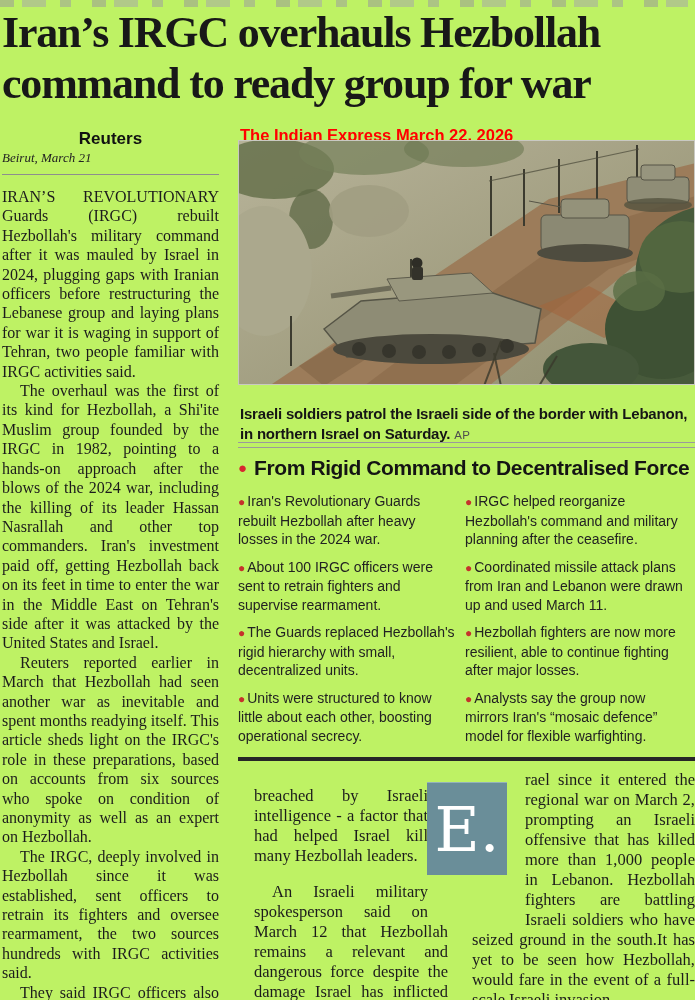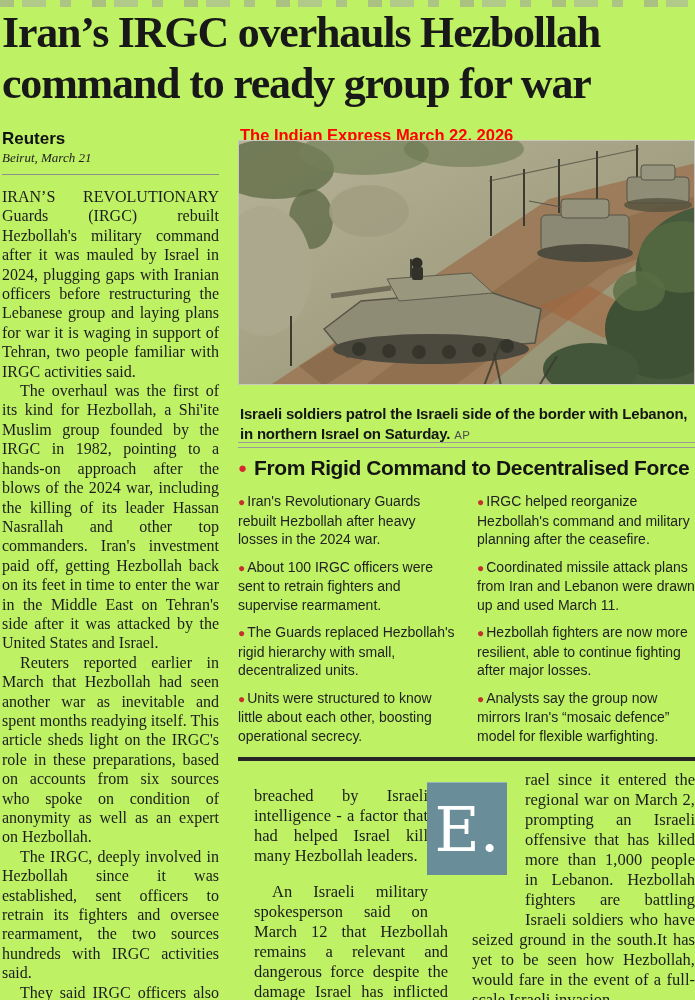--- a/index.html
+++ b/index.html
@@ -14,21 +14,21 @@
   
   .headline{position:absolute;left:2px;top:7px;width:692px;
     font-family:"Liberation Serif",serif;font-weight:700;color:#181818;
     font-size:44px;line-height:51px;letter-spacing:-1.2px;}
 
   .red-note{position:absolute;left:240px;top:126px;
     font-family:"Liberation Sans",sans-serif;font-weight:700;font-size:16.5px;color:#ff0000;}
 
   
   .left-col{position:absolute;left:2px;top:129px;width:217px;}
-  .byline-agency{font-family:"Liberation Sans",sans-serif;font-weight:700;font-size:17px;color:#111;}
+  .byline-agency{font-family:"Liberation Sans",sans-serif;font-weight:700;font-size:17px;color:#111;text-align:center;}
   .byline-place{font-style:italic;font-size:13px;margin-top:1px;color:#222;}
   .byline-rule{border:none;border-top:1.5px solid #8e8e8e;margin:8px 0 12px 0;}
   .left-col p{margin:0;font-size:16px;line-height:19.4px;text-align:justify;text-indent:18px;}
   .left-col p.first{text-indent:0;}
 
   
   .photo{position:absolute;left:238px;top:140px;width:457px;height:245px;
     border:1px solid #c9c9c2;box-sizing:border-box;overflow:hidden;background:#a3a087;}
   .photo svg{display:block;}
 
@@ -37,21 +37,21 @@
     line-height:20px;letter-spacing:-0.2px;color:#151515;}
   .credit{font-weight:400;font-size:11.5px;color:#4e4e4e;letter-spacing:.5px;}
 
   
   .factbox{position:absolute;left:238px;top:442px;width:457px;}
   .double-rule{height:4px;border-top:1.3px solid #9b9b9b;border-bottom:1.3px solid #9b9b9b;}
   .fb-title-row{display:flex;align-items:center;gap:7px;margin:8px 0 12px 0;}
   .fb-title-dot{color:#d7282f;font-size:15px;line-height:1;}
   .fb-title{font-family:"Liberation Sans",sans-serif;font-weight:700;font-size:21px;
     letter-spacing:-0.4px;color:#141414;}
-  .fb-cols{display:grid;grid-template-columns:218px 218px;column-gap:21px;}
+  .fb-cols{display:grid;grid-template-columns:218px 218px;column-gap:9px;}
   .fitem{font-family:"Liberation Sans",sans-serif;font-size:14px;line-height:18.5px;
     color:#222;margin-bottom:9px;}
   .fitem .dot{color:#c5322c;font-size:12px;margin-right:2px;}
 
   .thick-rule{position:absolute;left:238px;top:757px;width:457px;height:3.5px;background:#272727;}
 
   
   .bot-mid{position:absolute;left:238px;top:770px;width:226px;font-size:16.5px;line-height:20px;text-align:justify;}
   .bot-mid p{margin:16px;}
   .bot-mid p.indent{text-indent:18px;}

